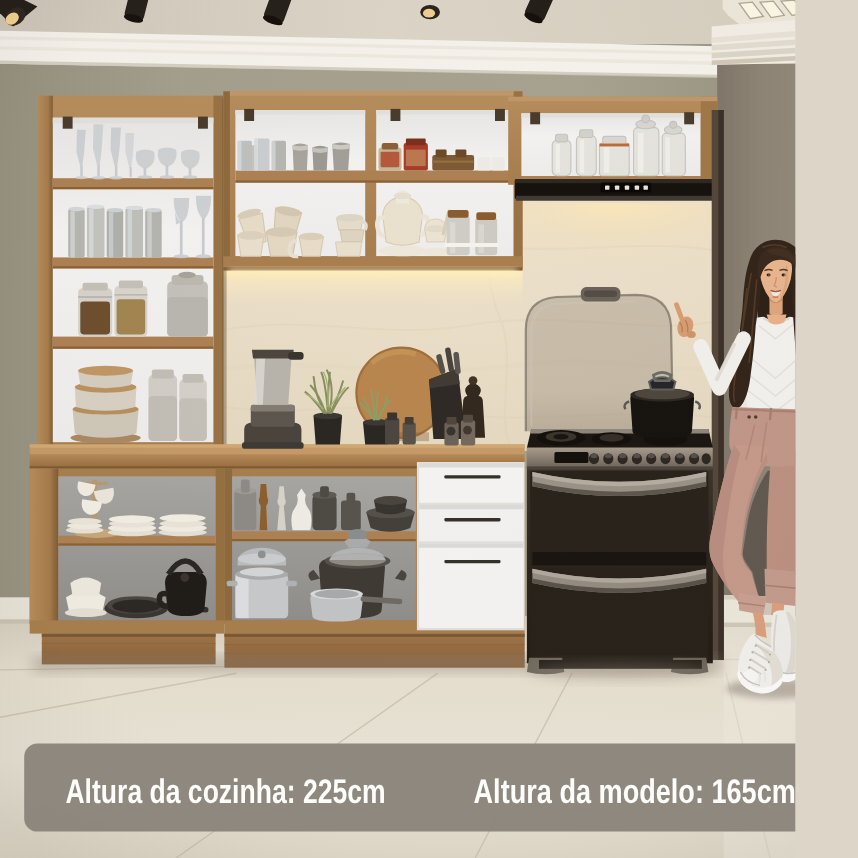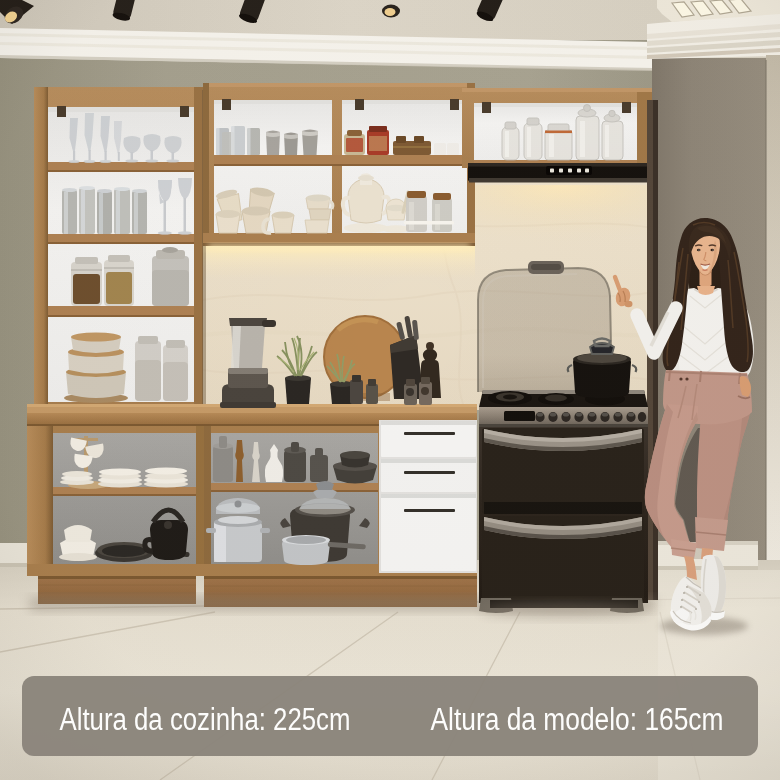--- a/index.html
+++ b/index.html
@@ -1,16 +1,16 @@
 <!DOCTYPE html>
 <html><head>
 <meta charset="utf-8">
 <style>
 html,body{margin:0;padding:0;background:#ddd6c8;}
-#scene{position:relative;width:780px;height:780px;overflow:hidden;font-family:"Liberation Sans",sans-serif;}
+#scene{position:relative;width:723px;height:780px;overflow:hidden;font-family:"Liberation Sans",sans-serif;font-weight:bold;}
 </style>
 </head>
 <body>
 <div id="scene">
 <svg width="780" height="780" viewBox="0 0 780 780" xmlns="http://www.w3.org/2000/svg">
 <defs>
 <linearGradient id="ceilG" x1="0" y1="0" x2="1" y2="0">
  <stop offset="0" stop-color="#cfc8ba"></stop>
           <stop offset="0.45" stop-color="#ddd6c8"></stop>
           <stop offset="1" stop-color="#d6cfc0"></stop>

